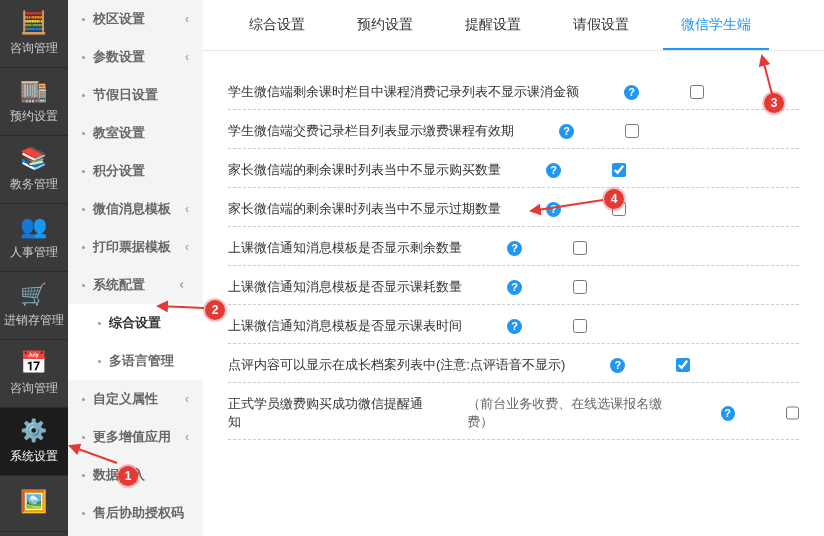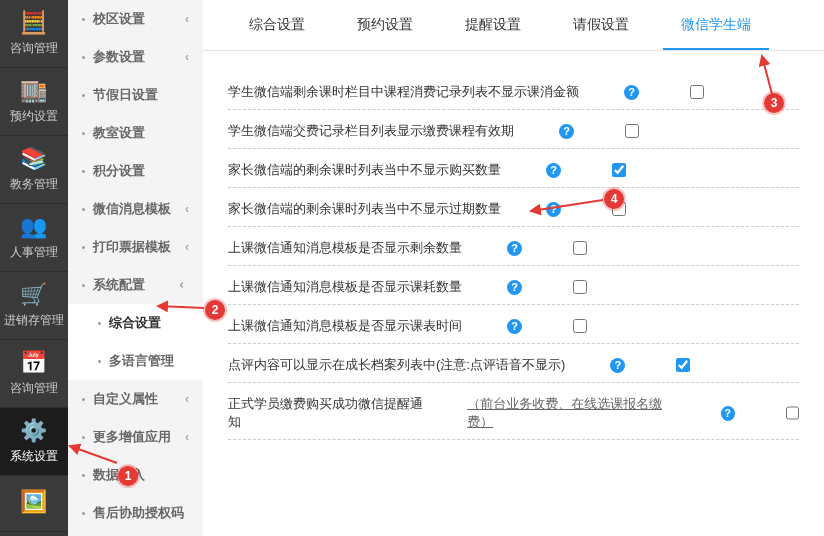--- a/index.html
+++ b/index.html
@@ -28,21 +28,21 @@
     .tab { padding: 16px 18px; color: #333; cursor: pointer; font-size: 14px; position: relative; margin: 0 8px; }
     .tab.active { color: #2196f3; }
     .tab.active::after { content: ''; position: absolute; left: 0; right: 0; bottom: 0; height: 2px; background: #2196f3; }
     
     .settings { padding: 20px 25px 10px; }
     .setting-row { display: flex; align-items: center; padding: 12px 0 8px; border-bottom: 1px dashed #ccc; font-size: 13px; color: #333; }
     .setting-row .label-wrap { display: flex; align-items: center; gap: 41px; }
     .help-icon { display: inline-flex; align-items: center; justify-content: center; width: 15px; height: 15px; border-radius: 50%; background: #2196f3; color: #fff; font-size: 11px; font-weight: bold; margin-left: 4px; margin-right: 4px; }
     .chk { margin-left: 6px; width: 14px; height: 14px; }
     .chk.checked { accent-color: #2196f3; }
-    .paren { color: #666; margin-left: 2px; text-decoration: underline; }
+    .paren { color: #666; margin-left: 2px; }
     
     
     .marker { position: absolute; width: 20px; height: 20px; border-radius: 50%; background: #e53935; color: #fff; display: flex; align-items: center; justify-content: center; font-size: 12px; font-weight: bold; z-index: 20; box-shadow: 0 0 0 2px rgba(229,57,53,0.3); }
     .arrow { position: absolute; z-index: 19; pointer-events: none; }
   </style>
 </head>
 <body>
 
 <div class="layout">
 

